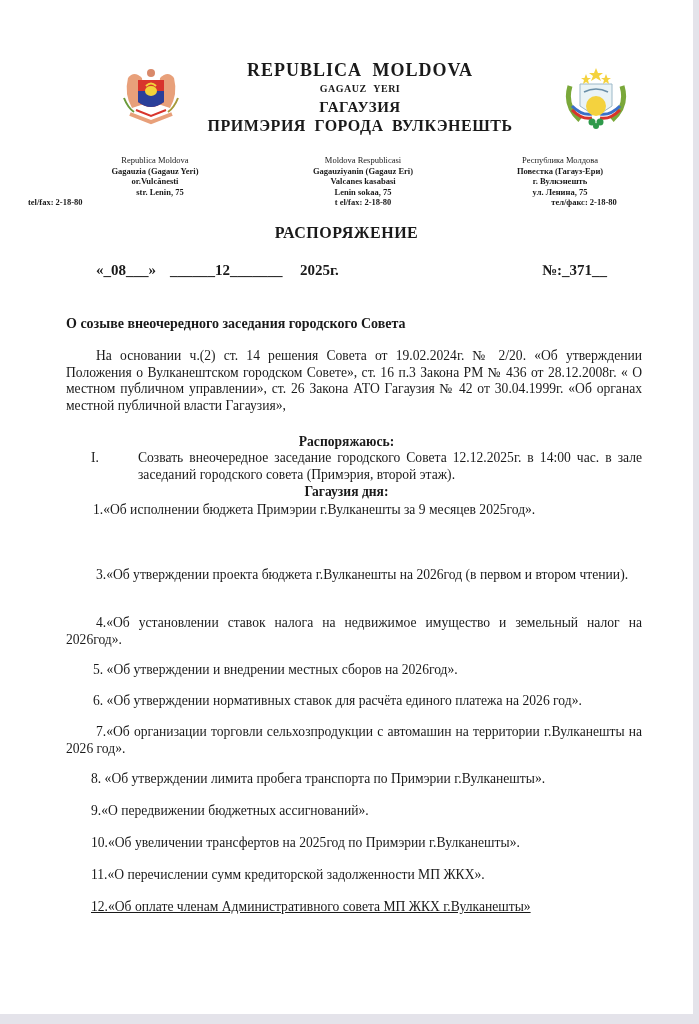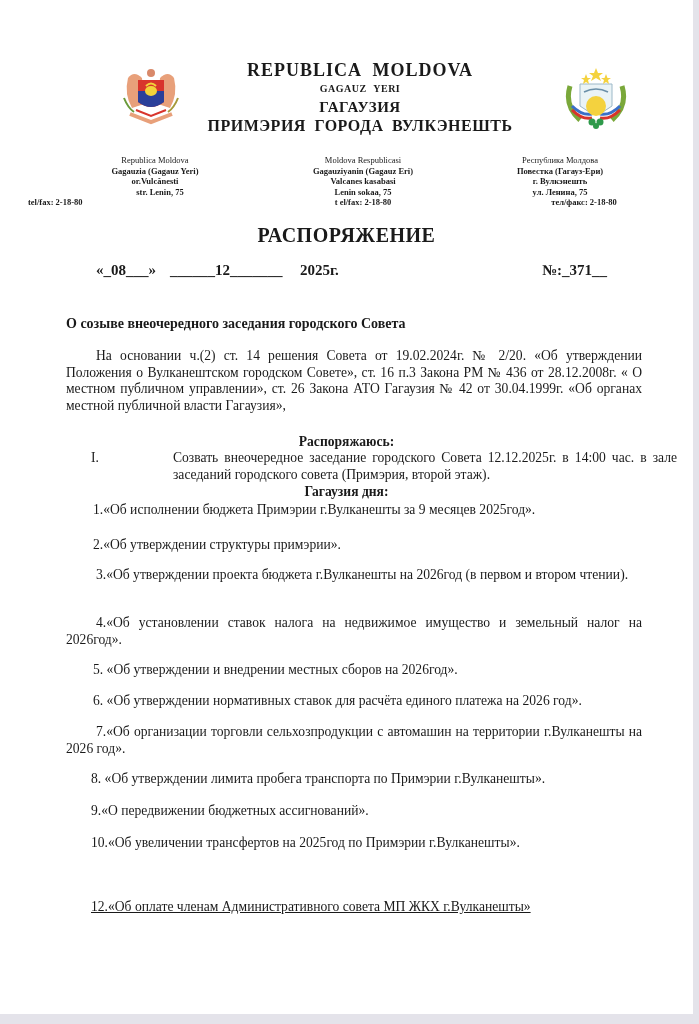--- a/index.html
+++ b/index.html
@@ -19,21 +19,21 @@
     .title-block { position: absolute; left: 190px; top: 60px; width: 340px; text-align: center; font-weight: bold; }
     .t1 { font-size: 18px; letter-spacing: 1px; line-height: 20px; word-spacing: 6px; }
     .t2 { font-size: 10px; line-height: 18px; word-spacing: 4px; letter-spacing: 0.5px; }
     .t3 { font-size: 15px; line-height: 18px; letter-spacing: 0.5px; }
     .t4 { font-size: 16px; line-height: 20px; letter-spacing: 0.5px; word-spacing: 4px; }
 
     .emblem { position: absolute; }
     .addr { position: absolute; font-size: 8.5px; line-height: 10.5px; text-align: center; }
     .addr .b { font-weight: bold; }
 
-    .order-title { position: absolute; top: 224px; left: 0; width: 693px; text-align: center; font-weight: bold; font-size: 20px; letter-spacing: 0.5px; }
+    .order-title { position: absolute; top: 224px; left: 0; width: 693px; text-align: center; font-weight: bold; font-size: 16px; letter-spacing: 0.5px; }
     .date-line { position: absolute; top: 262px; font-weight: bold; font-size: 15px; }
 
     .subject { position: absolute; left: 66px; top: 316px; font-weight: bold; font-size: 14px; }
     .body-p { position: absolute; left: 66px; width: 576px; font-size: 13.6px; line-height: 16.6px; text-align: justify; }
     .indent { text-indent: 30px; }
 
     .center-bold { position: absolute; left: 0; width: 693px; text-align: center; font-weight: bold; font-size: 13.6px; }
     .roman { position: absolute; left: 91px; font-size: 13.6px; }
     .roman-text { position: absolute; left: 138px; width: 504px; font-size: 13.6px; line-height: 16.6px; text-align: justify; }
 
@@ -117,29 +117,29 @@
   <div class="date-line" style="left:300px;">2025г.</div>
   <div class="date-line" style="left:542px;">№:_371__</div>
 
   <div class="subject">О созыве внеочередного  заседания городского Совета</div>
 
   <div class="body-p indent" style="top:348px;">На основании ч.(2) ст. 14 решения Совета от 19.02.2024г. № 2/20. «Об утверждении Положения о Вулканештском городском Совете», ст. 16 п.3 Закона РМ № 436 от 28.12.2008г. « О местном публичном управлении», ст. 26 Закона АТО Гагаузия № 42 от 30.04.1999г. «Об органах местной публичной власти Гагаузия»,</div>
 
   <div class="center-bold" style="top:434px;">Распоряжаюсь:</div>
 
   <div class="roman" style="top:450px;">I.</div>
-  <div class="roman-text" style="top:450px;margin-left:35px;">Созвать внеочередное  заседание городского Совета 12.12.2025г. в 14:00 час. в зале заседаний городского совета (Примэрия, второй этаж).</div>
+  <div class="roman-text" style="top:450px;">Созвать внеочередное  заседание городского Совета 12.12.2025г. в 14:00 час. в зале заседаний городского совета (Примэрия, второй этаж).</div>
 
   <div class="center-bold" style="top:484px;">Гагаузия дня:</div>
 
   <div class="agenda" style="top:501px; left:93px;">1.«Об исполнении бюджета Примэрии г.Вулканешты за 9 месяцев 2025год».</div>
-  <div class="agenda" style="top:536px; left:93px;">2.«Об утверждении структуры примэрии».</div>
   <div class="agenda indent" style="top:566px;">3.«Об утверждении проекта бюджета г.Вулканешты на 2026год (в первом и втором чтении).</div>
   <div class="agenda indent" style="top:614px;">4.«Об установлении ставок налога на недвижимое имущество и земельный налог на 2026год».</div>
   <div class="agenda" style="top:661px; left:93px;">5. «Об утверждении и внедрении местных сборов на 2026год».</div>
   <div class="agenda" style="top:692px; left:93px;">6. «Об утверждении нормативных  ставок для расчёта единого платежа на 2026 год».</div>
   <div class="agenda indent" style="top:723px;">7.«Об организации торговли сельхозпродукции с автомашин на территории г.Вулканешты на 2026 год».</div>
   <div class="agenda" style="top:770px; left:91px;">8. «Об утверждении  лимита пробега транспорта по Примэрии г.Вулканешты».</div>
   <div class="agenda" style="top:802px; left:91px;">9.«О передвижении бюджетных ассигнований».</div>
   <div class="agenda" style="top:834px; left:91px;">10.«Об увеличении трансфертов на 2025год по Примэрии г.Вулканешты».</div>
+  <div class="agenda" style="top:866px; left:91px;">11.«О перечислении сумм кредиторской задолженности МП ЖКХ».</div>
   <div class="agenda" style="top:898px; left:91px;text-decoration:underline;">12.«Об оплате членам Административного совета МП ЖКХ г.Вулканешты»</div>
 
 </div>
 
 </body></html>

